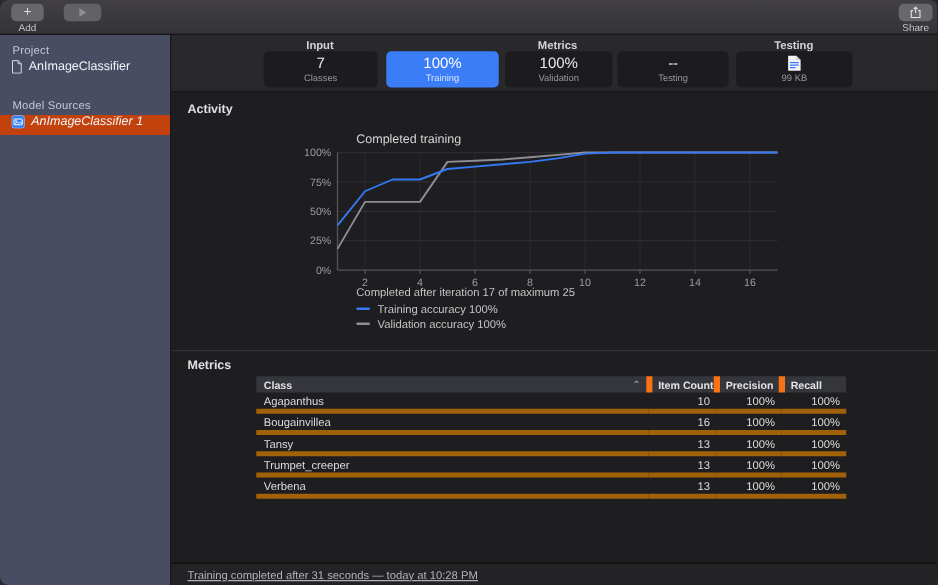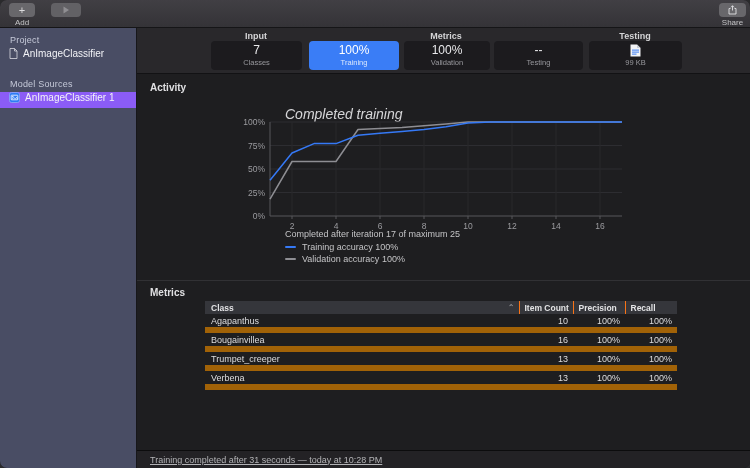--- a/index.html
+++ b/index.html
@@ -17,62 +17,62 @@
   .tool-train .tbtn{width:30px;background:#626165;}
   .tool-share .tbtn{width:27px;}
   .tlabel{font-size:8px;color:#c4c4c6;}
   .tool-train .tlabel{color:#7e7d81;}
   
   .sidebar{position:absolute;left:0;top:28px;width:137px;height:440px;box-sizing:border-box;
     background:#494d64;border-right:1px solid #17171a;}
   .sb-header{font-size:9px;font-weight:normal;color:#c5c9d8;padding:7px 0 3px 10px;letter-spacing:.2px;}
   .sb-item{height:16px;display:flex;align-items:flex-start;gap:5px;padding-left:9px;
     font-size:10px;color:#f2f3f7;white-space:nowrap;}
-  .sb-item.selected{background:#8b5cf6;}
+  .sb-item.selected{background:#c2410c;font-style:italic;}
   .sb-gap{height:8px;}
   
   .main{position:absolute;left:137px;top:28px;width:667px;height:440px;background:#1e1e20;}
   .strip{position:absolute;left:0;top:0;width:613px;height:46px;box-sizing:border-box;
     background:#29282b;border-bottom:1px solid #121214;}
   .group-label{position:absolute;top:3px;transform:translateX(-50%);font-size:9px;
     font-weight:bold;color:#d4d4d6;}
   .card{position:absolute;top:13px;height:29px;background:#1c1b1e;border-radius:4px;
     display:flex;flex-direction:column;align-items:center;justify-content:center;cursor:default;}
   .card .v{font-size:12px;color:#e9e9eb;line-height:13px;}
   .card .l{font-size:7.5px;color:#98989d;line-height:9px;margin-top:1px;}
   .card.selected{background:#3a7df6;}
   .card.selected .v{color:#ffffff;}
   .card.selected .l{color:#d9e7fd;}
   .card-classes{left:74px;width:91px;} .card-training{left:172px;width:90px;}
   .card-validation{left:267px;width:86px;} .card-testing{left:357px;width:89px;}
   .card-output{left:452px;width:93px;}
   
   .section-label{position:absolute;font-size:10px;font-weight:bold;color:#e0e0e2;}
   #activity-label{left:13px;top:54px;}
-  #chart-title{position:absolute;left:148px;top:78px;font-size:14px;color:#d6d6d8;font-style:italic;}
+  #chart-title{position:absolute;left:148px;top:78px;font-size:10px;color:#d6d6d8;}
   #accuracy-chart{position:absolute;left:90px;top:88px;}
   #accuracy-chart .tick{font-size:8.5px;fill:#9c9ca0;font-family:"Liberation Sans",sans-serif;}
   #chart-caption{position:absolute;left:148px;top:201px;font-size:9px;color:#c4c4c6;}
   .legend{position:absolute;left:148px;display:flex;align-items:center;gap:6px;
     font-size:9px;color:#c4c4c6;}
   #legend-training{top:214px;} #legend-validation{top:226px;}
   .legend-swatch{width:11px;height:2px;border-radius:1px;}
   .divider{position:absolute;left:0;top:252px;width:613px;height:1px;background:#313134;}
   #metrics-label{left:13px;top:259px;}
   
   #metrics-table{position:absolute;left:68px;top:273px;width:472px;border-collapse:collapse;
     table-layout:fixed;}
   #metrics-table th{background:#35363b;font-size:8.5px;font-weight:bold;color:#e3e3e5;
-    height:13px;text-align:left;padding:0 3px 0 5px;border-right:1px solid #f97316;
+    height:13px;text-align:left;padding:0 3px 0 5px;border-right:5px solid #f97316;
     white-space:nowrap;overflow:hidden;}
   #metrics-table th:last-child{border-right:none;}
   #metrics-table th.col-class{position:relative;padding-left:6px;}
   .sort-caret{position:absolute;right:4px;top:2px;font-size:8px;color:#b6b6b9;font-weight:normal;}
   #metrics-table td{font-size:9px;color:#dddddf;height:13px;padding:0 5px;
-    border-bottom:6px solid #a16207;white-space:nowrap;overflow:hidden;}
+    border-bottom:4px solid #a16207;white-space:nowrap;overflow:hidden;}
   #metrics-table td.c-class{padding-left:6px;}
   #metrics-table td.c-num{text-align:right;}
   
   .status-bar{position:absolute;left:0;top:422px;width:613px;height:18px;box-sizing:border-box;
     background:#232225;border-top:1px solid #0c0c0d;display:flex;align-items:center;}
   .status-text{margin-left:13px;font-size:9px;color:#b3b3b6;text-decoration:underline;}
   .copy-btn{position:absolute;right:7px;top:19px;height:13px;padding:0 10px;background:#000000;
     border-radius:3px;font-size:9px;color:#ededee;display:flex;align-items:center;cursor:default;}
 </style>
 </head>
@@ -243,20 +243,26 @@
             <td class="c-num">100%</td>
             <td class="c-num">100%</td>
           </tr>
           <tr>
             <td class="c-class">Bougainvillea</td>
             <td class="c-num">16</td>
             <td class="c-num">100%</td>
             <td class="c-num">100%</td>
           </tr>
           <tr>
+            <td class="c-class">Tansy</td>
+            <td class="c-num">13</td>
+            <td class="c-num">100%</td>
+            <td class="c-num">100%</td>
+          </tr>
+          <tr>
             <td class="c-class">Trumpet_creeper</td>
             <td class="c-num">13</td>
             <td class="c-num">100%</td>
             <td class="c-num">100%</td>
           </tr>
           <tr>
             <td class="c-class">Verbena</td>
             <td class="c-num">13</td>
             <td class="c-num">100%</td>
             <td class="c-num">100%</td>

